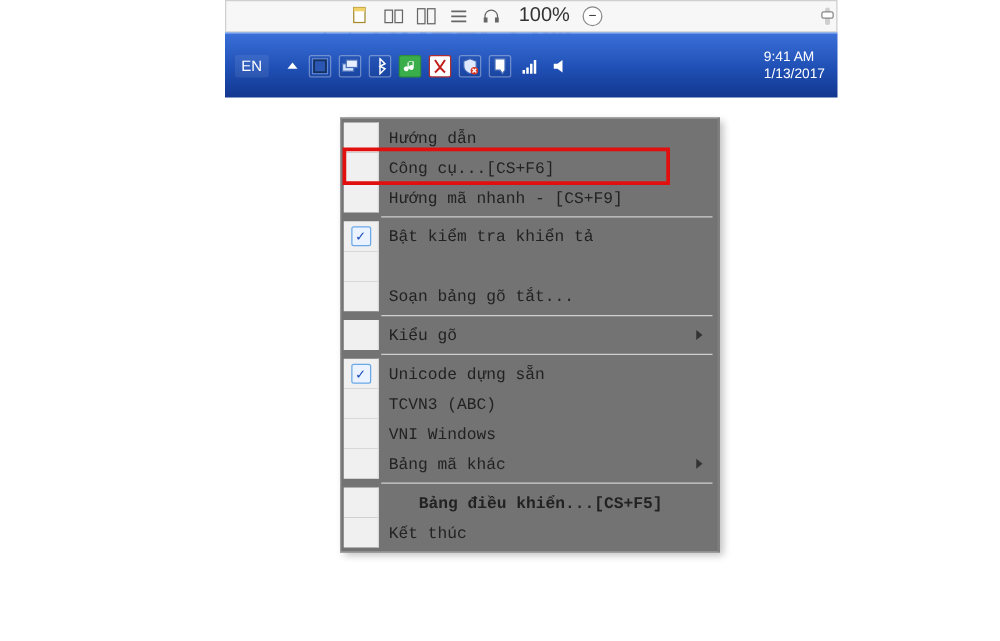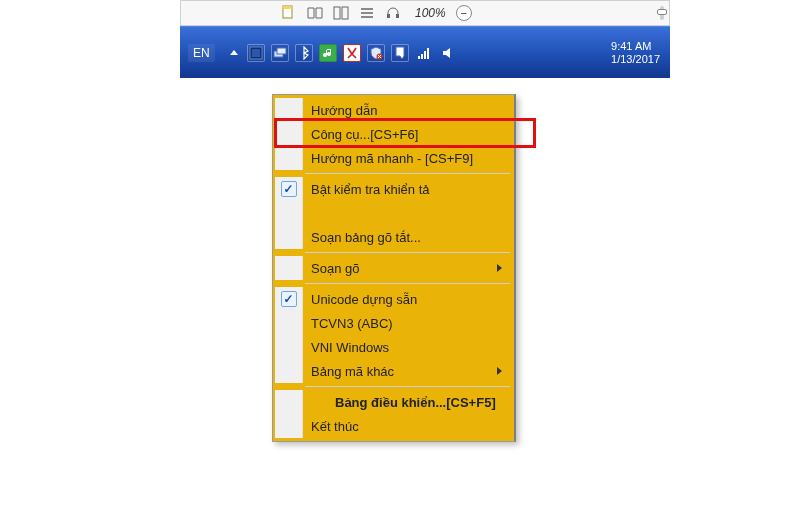--- a/index.html
+++ b/index.html
@@ -43,21 +43,21 @@
     border: 1px solid #cfcfcf;
     display: flex;
     align-items: center;
     gap: 10px;
     padding: 0 10px;
     font-size: 12px;
     color: #444;
     z-index: 2;
   }
   .tool-ico { width: 16px; height: 16px; display:flex; align-items:center; justify-content:center; color:#555; }
-  .zoom-val { margin-left: 4px; color:#333; font-size:12px;font-style:italic; }
+  .zoom-val { margin-left: 4px; color:#333; font-size:16px; }
   .zoom-minus {
     width:16px;height:16px;border:1px solid #888;border-radius:50%;
     display:flex;align-items:center;justify-content:center;font-size:11px;color:#333;background:#fff;
   }
 
   
   .taskbar {
     position: absolute;
     top: 26px; left: 180px; right: 130px;
     height: 52px;
@@ -95,29 +95,30 @@
     margin-right: 10px;
     line-height: 1.15;
     font-size: 11px;
   }
 
   
   .context-menu {
     position: absolute;
     top: 94px;
     left: 272px;
-    width: 244px;
-    background: #eab308;
+    width: 304px;
+    background: #737373;
     border: 1px solid #9a9a9a;
     border-right: 2px solid #7f7f7f;
     box-shadow: 3px 3px 6px rgba(0,0,0,0.25);
     padding: 3px 2px;
     font-size: 13px;
     color: #222;
     z-index: 3;
+    font-family: Liberation Mono, monospace;
   }
   .menu-row {
     display: flex;
     align-items: center;
     height: 24px;
     padding-right: 10px;
     position: relative;
   }
   .gutter {
     width: 28px;
@@ -302,21 +303,21 @@
     <div class="menu-row">
       <div class="gutter"></div>
     </div>
     <div class="menu-row">
       <div class="gutter"></div>
       <span class="label">Soạn bảng gõ tắt...</span>
     </div>
     <div class="sep"></div>
     <div class="menu-row">
       <div class="gutter"></div>
-      <span class="label">Soạn gõ</span>
+      <span class="label">Kiểu gõ</span>
       <span class="submenu-arrow"></span>
     </div>
     <div class="sep"></div>
     <div class="menu-row">
       <div class="gutter">
         <div class="checkmark">✓</div>
       </div>
       <span class="label">Unicode dựng sẵn</span>
     </div>
     <div class="menu-row">

